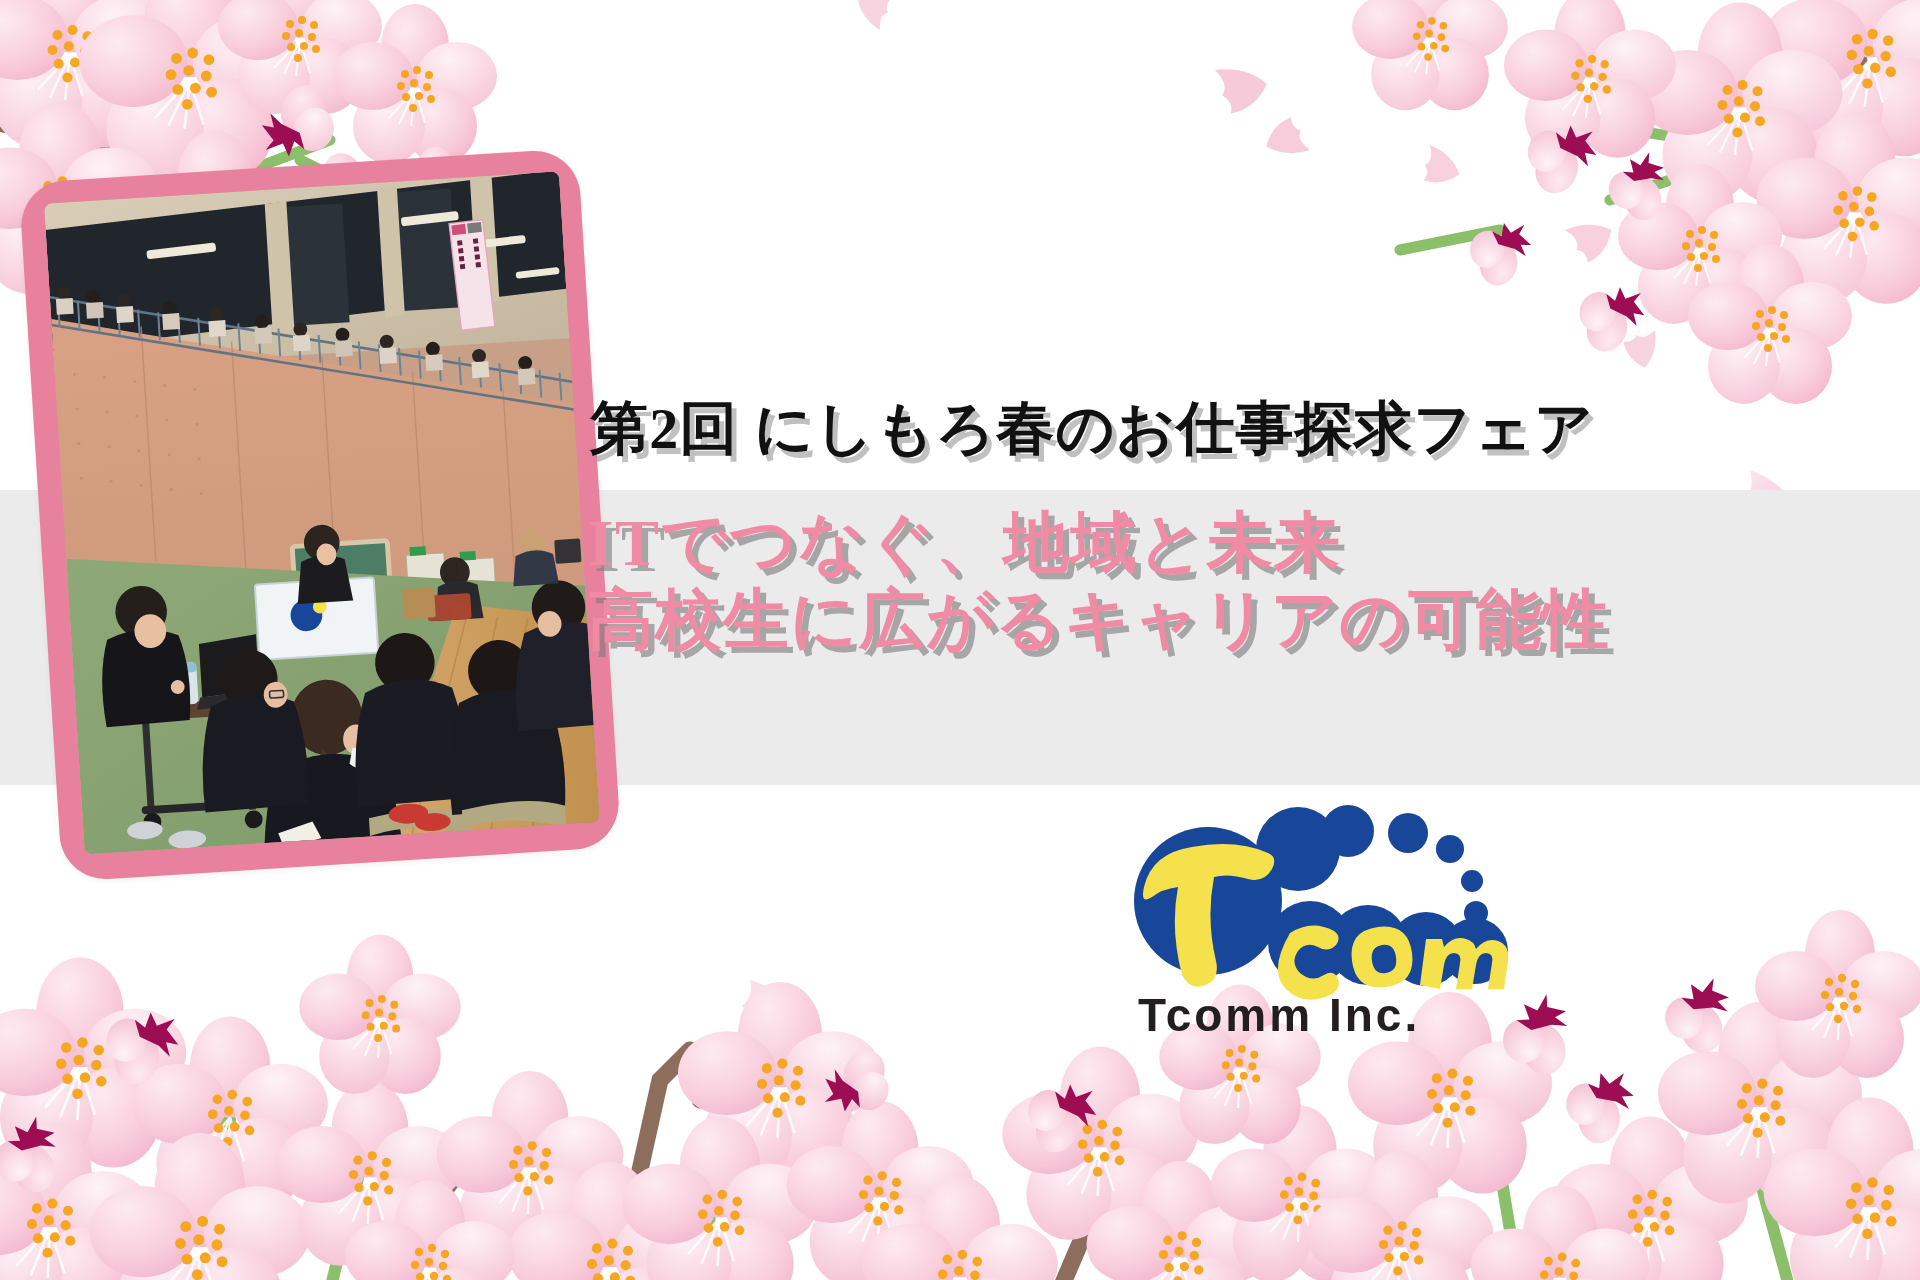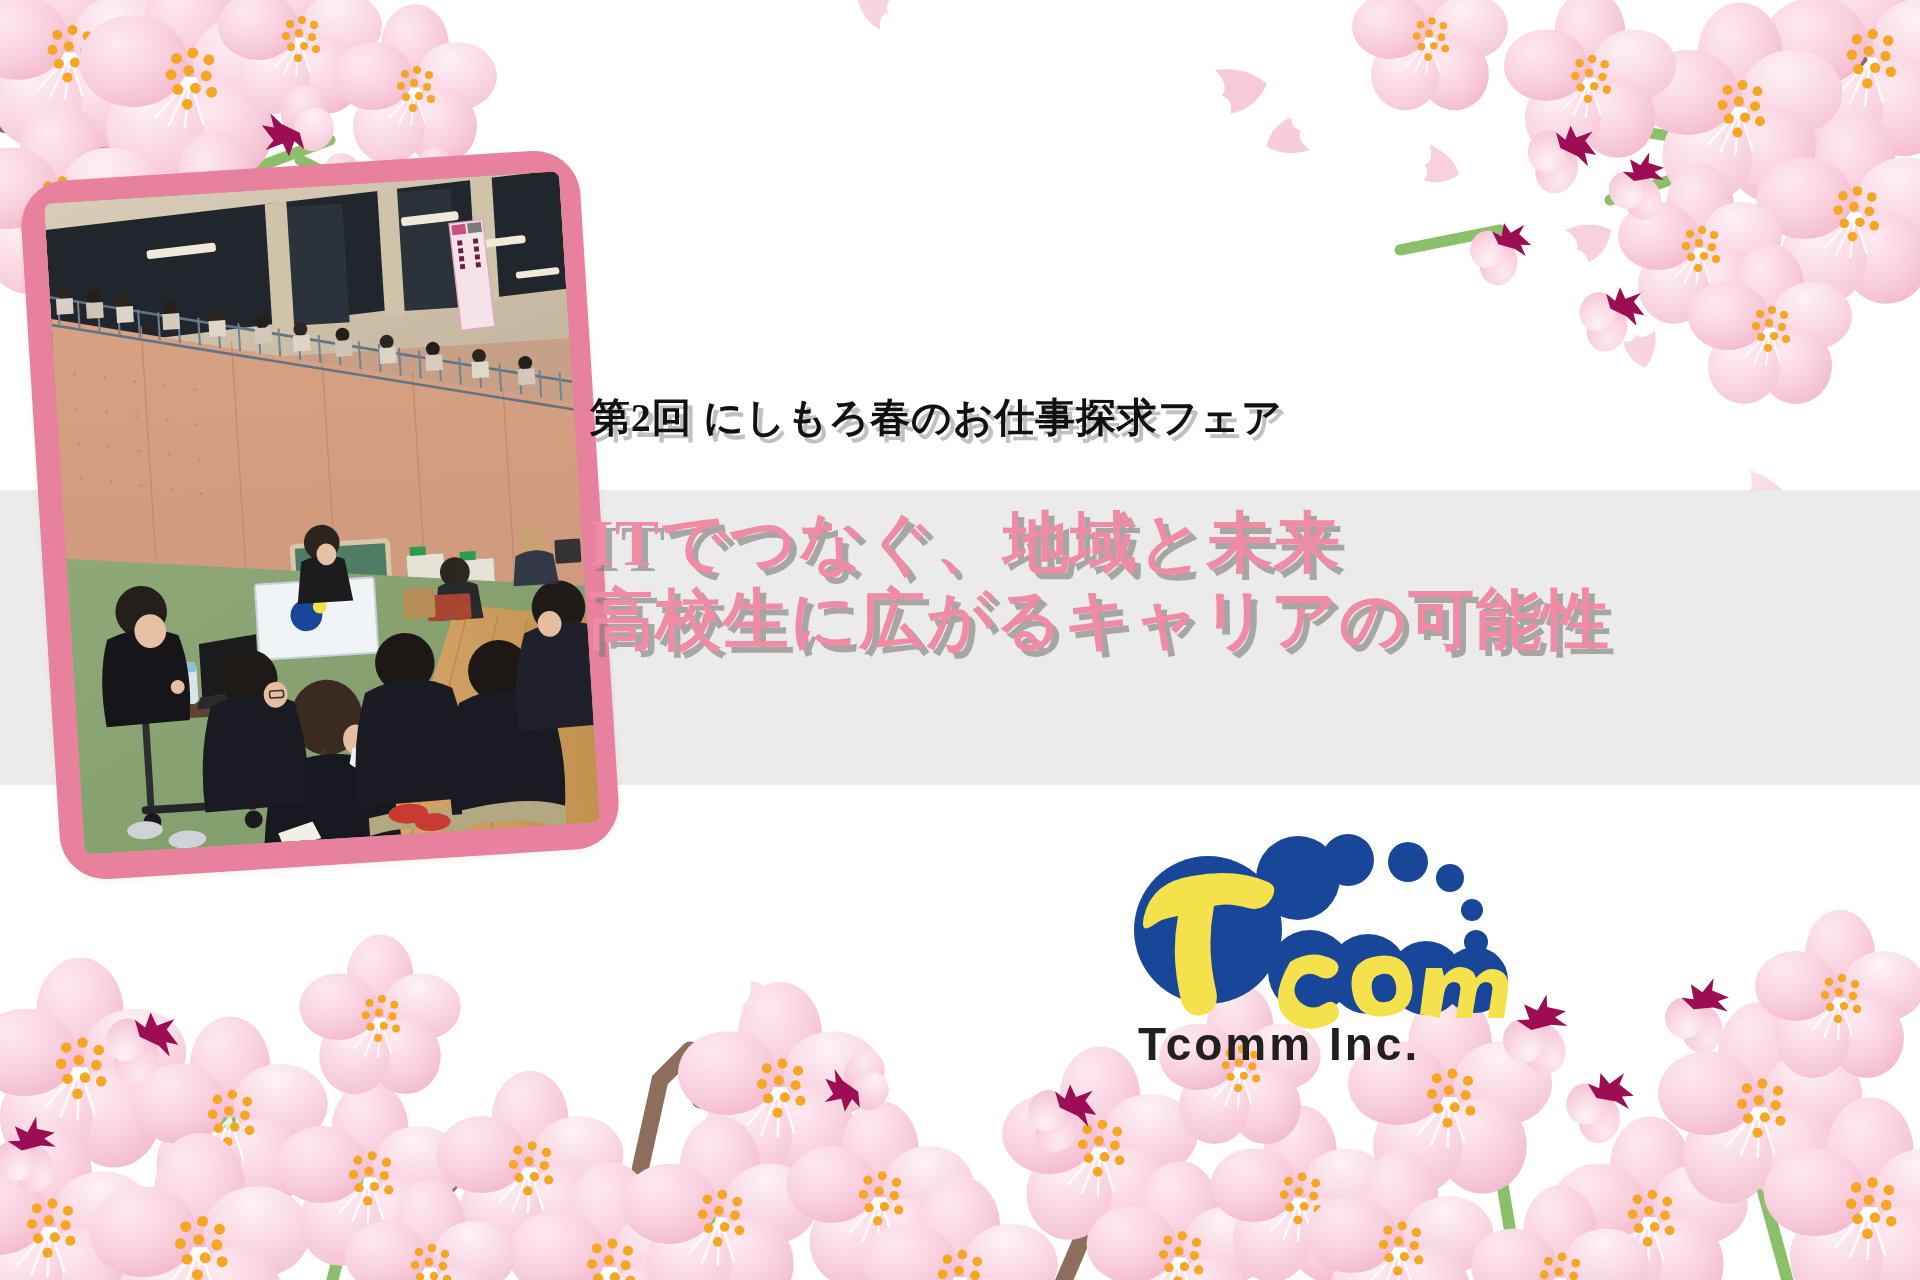--- a/index.html
+++ b/index.html
@@ -42,21 +42,21 @@
     background:#c8a088;
   }
   .photo-inner svg{display:block;width:100%;height:100%;}
 
   
   .event-title{
     position:absolute;
     left:590px;top:390px;
     width:1320px;
     font-family:"Liberation Serif","DejaVu Serif",serif;
-    font-size:40px;
+    font-size:58px;
     font-weight:700;
     letter-spacing:.02em;
     color:#111111;
     text-shadow:5px 6px 0 rgba(140,140,140,.55);
     white-space:nowrap;
   }
   .subtitle-wrap{
     position:absolute;
     left:588px;top:505px;
     width:1340px;
@@ -68,21 +68,21 @@
     letter-spacing:.02em;
     color:#ef8ba4;
     text-shadow:6px 6px 0 rgba(125,125,125,.62);
     line-height:1.16;
     white-space:nowrap;
   }
 
   
   .logo-block{
     position:absolute;
-    left:1120px;top:834px;
+    left:1120px;top:805px;
     width:420px;height:235px;
   }
   .logo-block svg{display:block;width:100%;height:100%;}
 </style>
 </head>
 <body>
 
 <div id="stage">
 
   <div class="sakura-layer">

